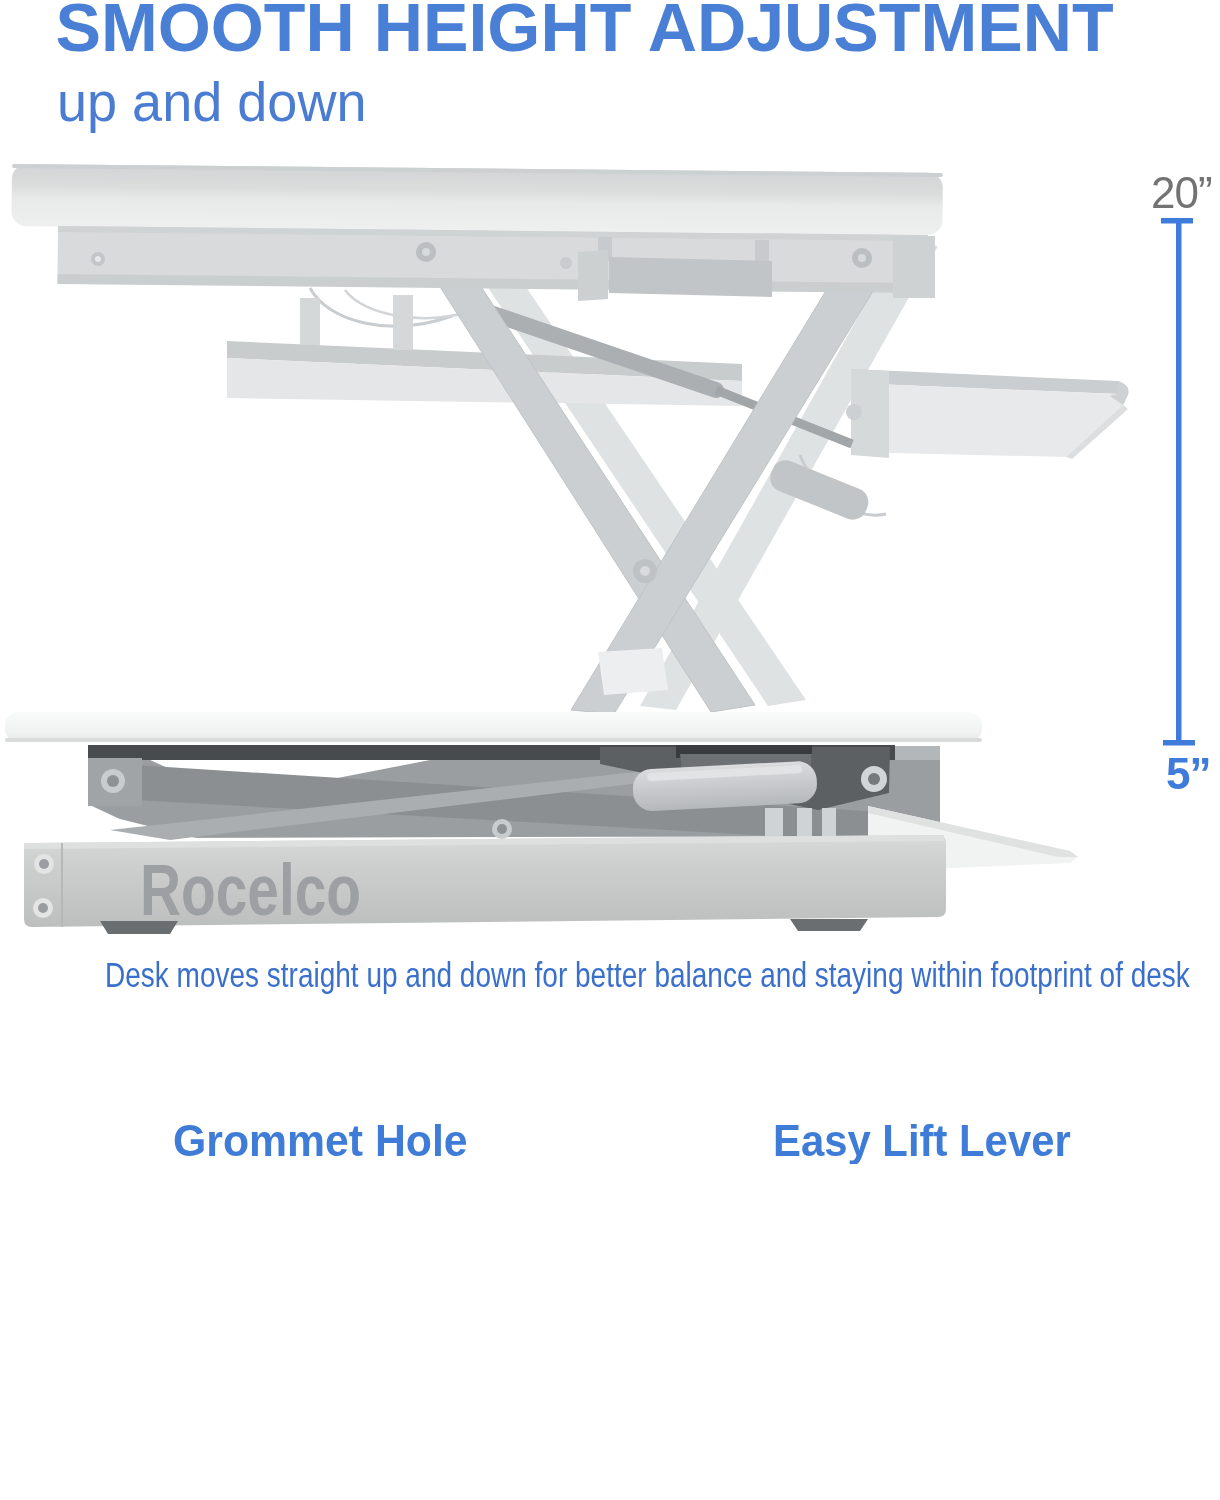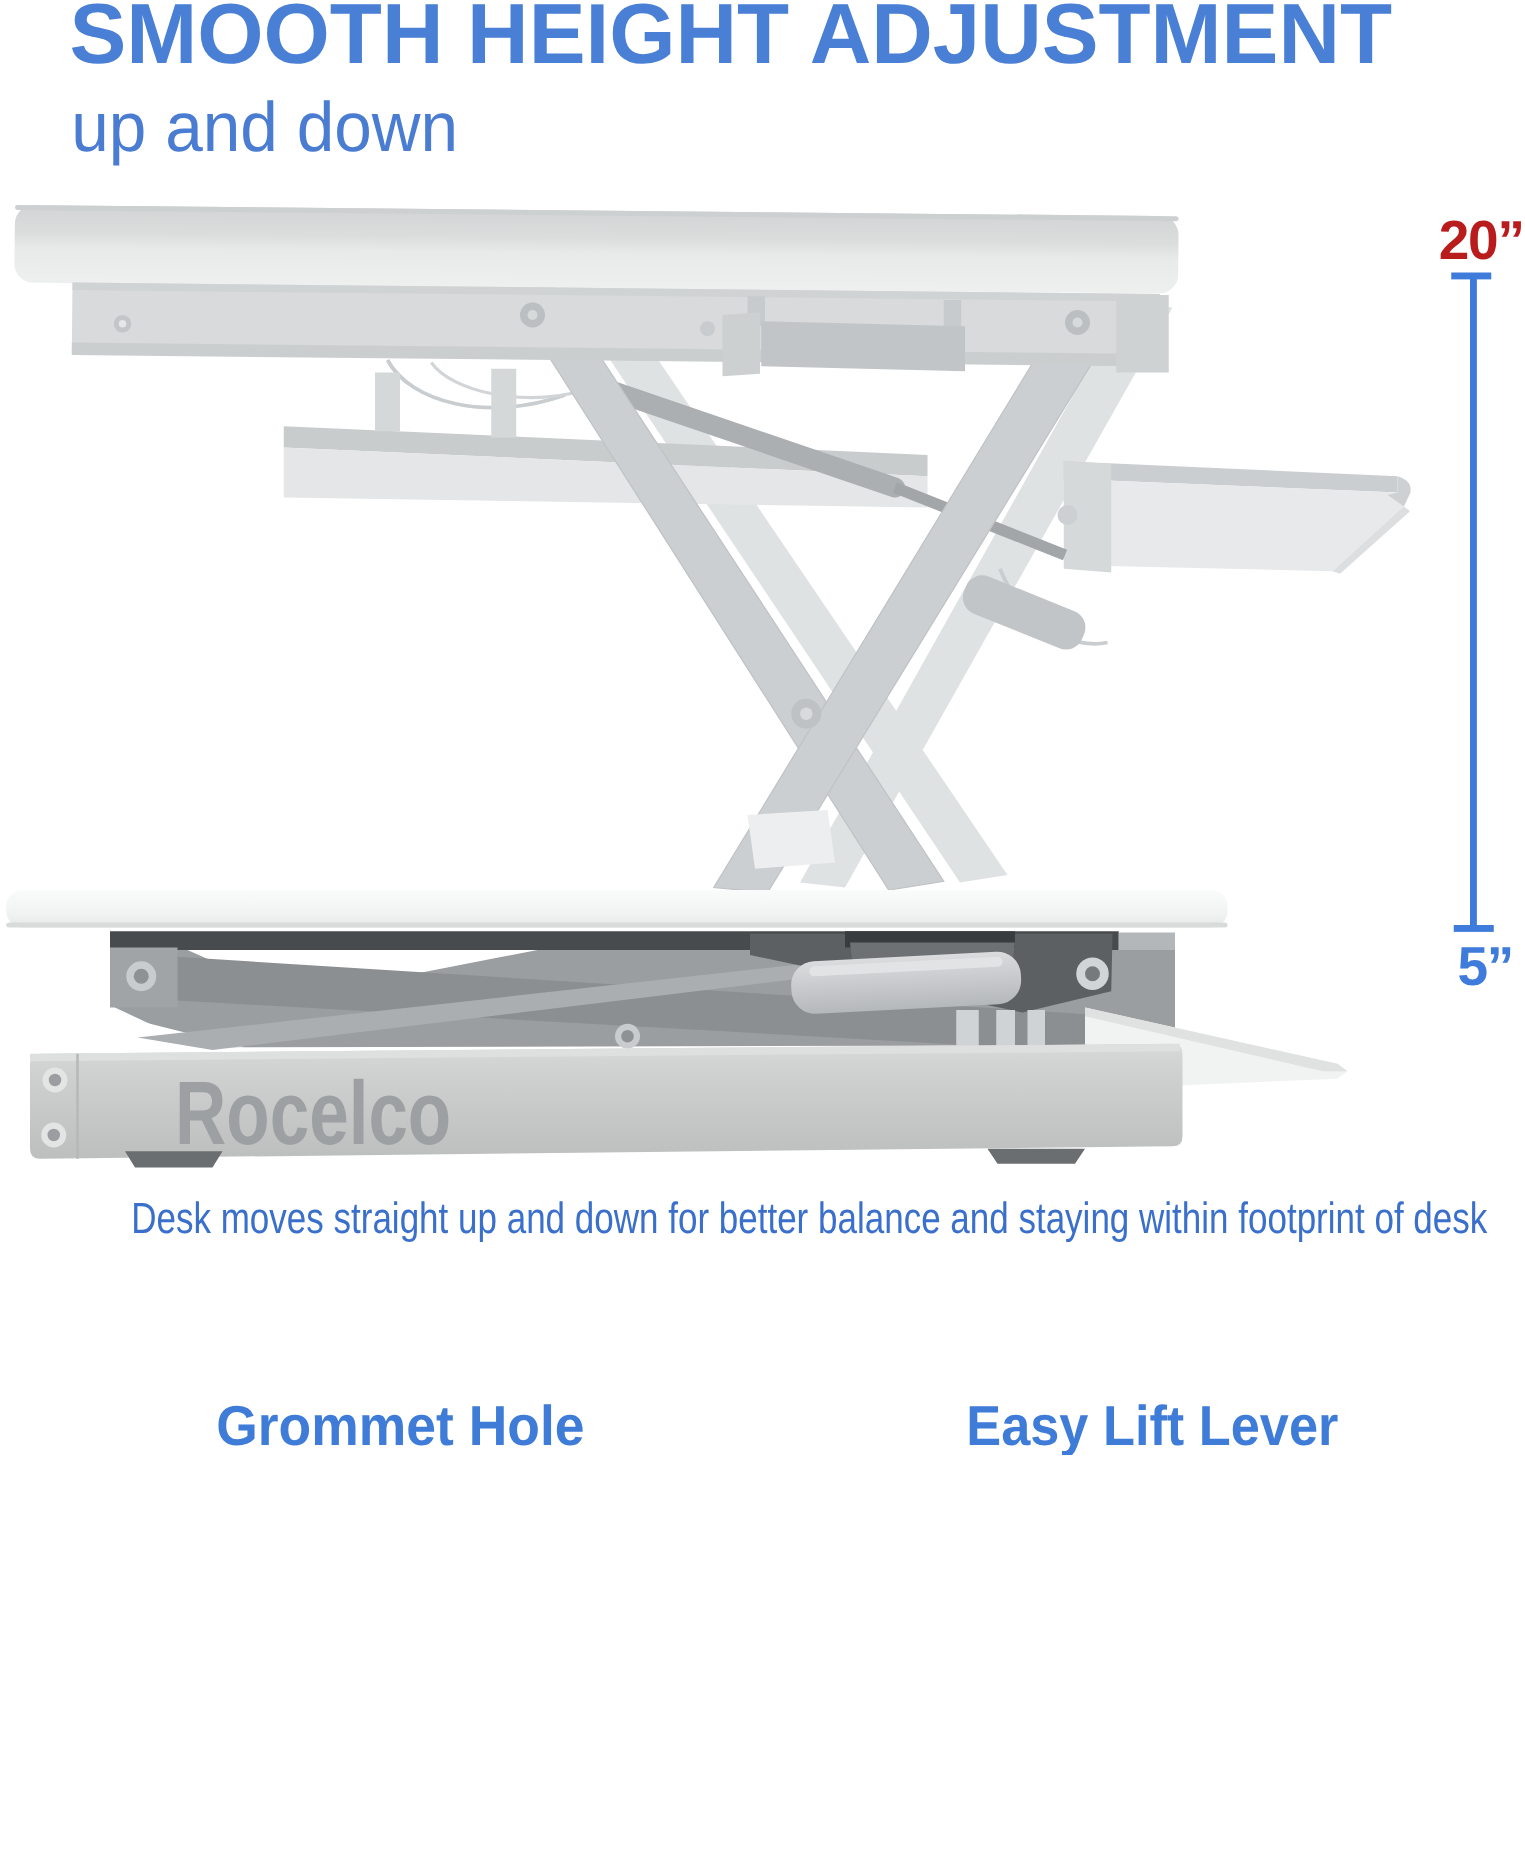--- a/index.html
+++ b/index.html
@@ -154,21 +154,21 @@
       <polygon points="790,919 868,919 860,931 798,931" fill="#6b6e70"></polygon>
     </g>
 
     <g fill="#3e7bda">
       <rect x="1176" y="222" width="5.5" height="519"></rect>
       <rect x="1161" y="218" width="32" height="5.5"></rect>
       <rect x="1163" y="740" width="32" height="5.5"></rect>
     </g>
   </svg>
 
-  <div class="abs" style="left:1151px;top:168px;font-size:44px;font-weight:bold;color:#b91c1c;letter-spacing:-1px;">20”</div>
+  <div class="abs" style="left:1151px;top:168px;font-size:44px;font-weight:normal;color:#737373;letter-spacing:-1px;">20”</div>
   <div class="abs" style="left:1166px;top:749px;font-size:44px;font-weight:bold;color:#3e7bda;letter-spacing:-1px;">5”</div>
 
   <div class="abs" style="left:105px;top:955px;font-size:35px;color:#3a70cc;white-space:nowrap;transform:scaleX(0.80);transform-origin:0 0;">Desk moves straight up and down for better balance and staying within footprint of desk</div>
 
   <div class="abs" style="left:173px;top:1115px;font-size:45px;font-weight:bold;color:#3f7cd8;white-space:nowrap;transform:scaleX(0.95);transform-origin:0 0;">Grommet Hole</div>
   <div class="abs" style="left:773px;top:1115px;font-size:45px;font-weight:bold;color:#3f7cd8;white-space:nowrap;transform:scaleX(0.93);transform-origin:0 0;">Easy Lift Lever</div>
 
   <div class="abs" style="left:49px;top:1169px;width:561px;height:304px;border:6px solid #3b7cd8;border-radius:12px;overflow:hidden;background:#fff;">
     <svg width="561" height="304" viewBox="0 0 561 304">
       <defs>

